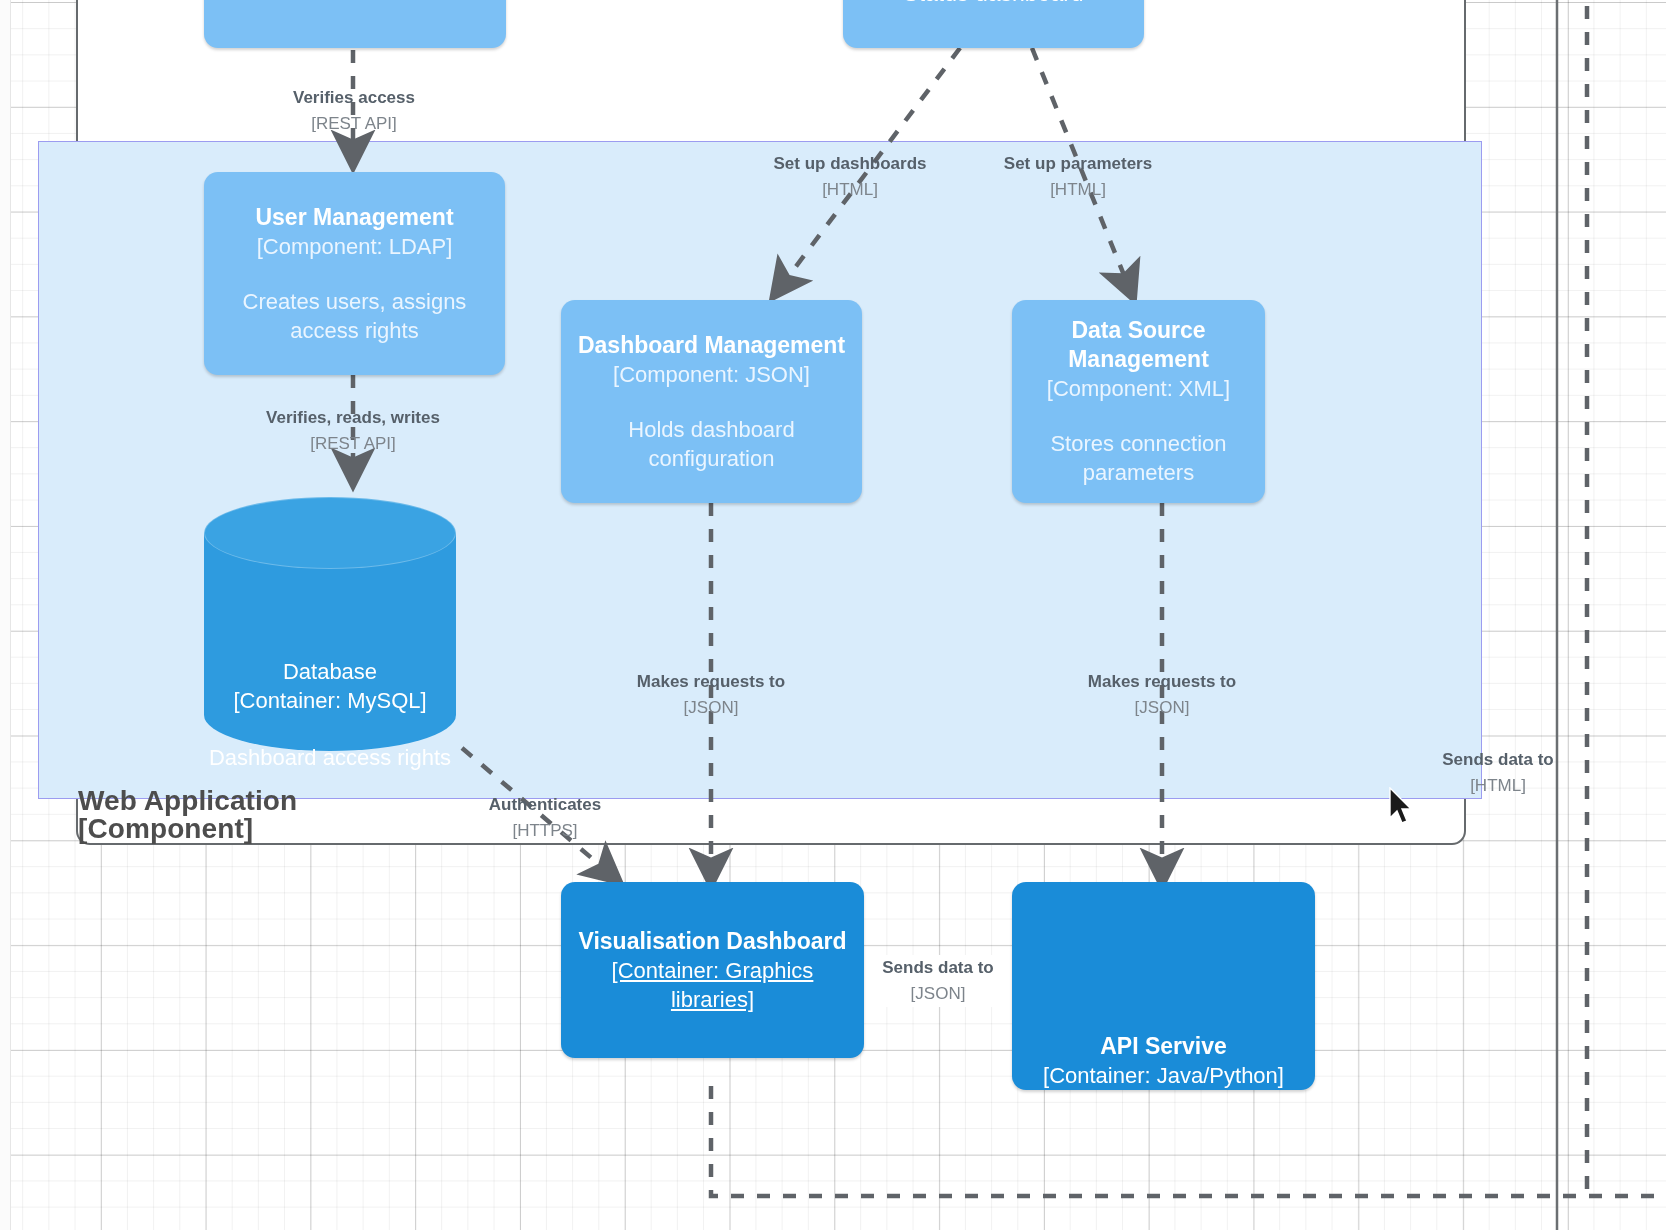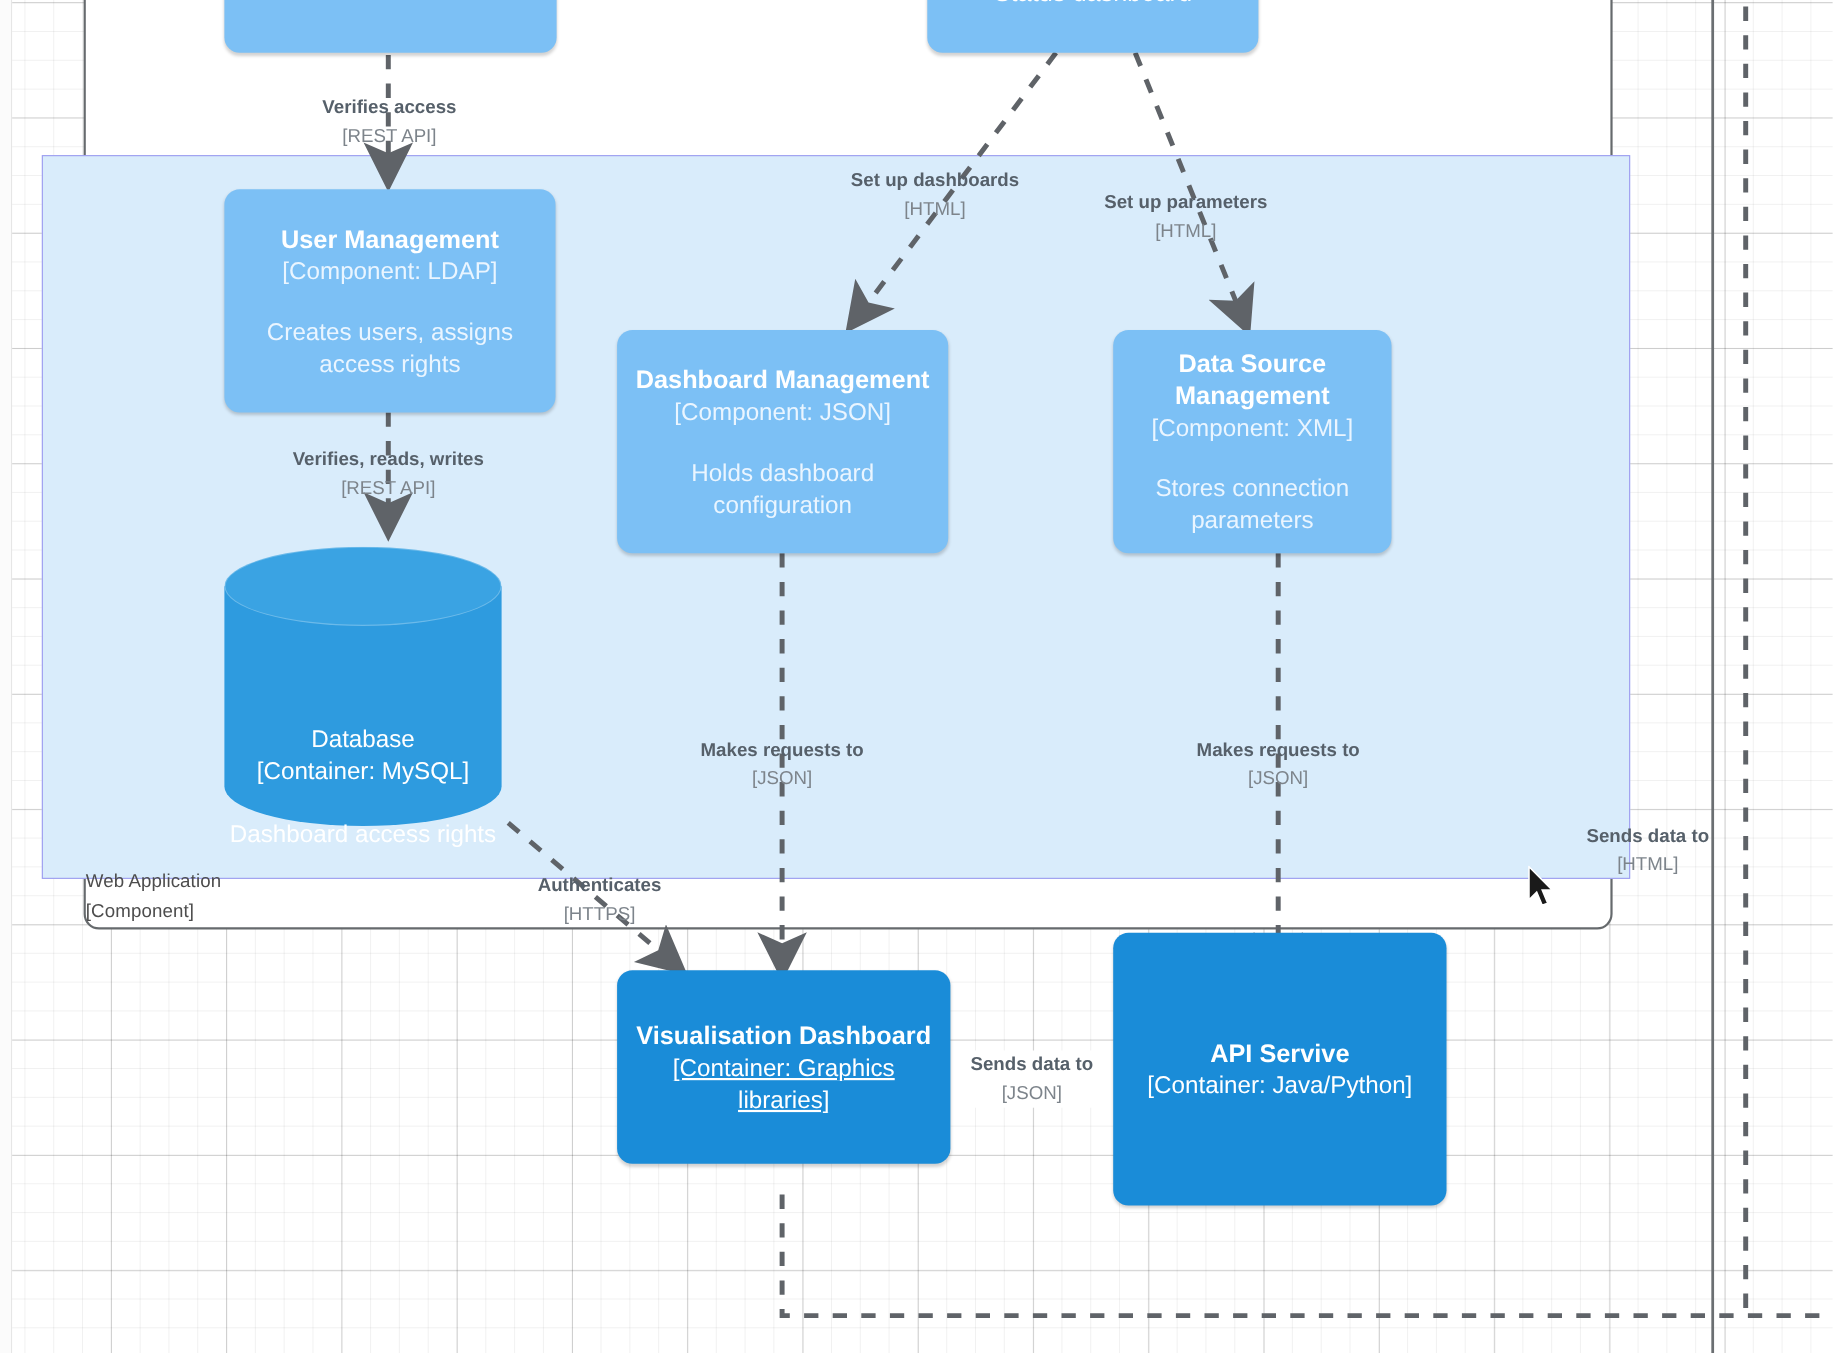--- a/index.html
+++ b/index.html
@@ -30,21 +30,21 @@
     position:absolute;
     left:76px;top:-60px;width:1390px;height:905px;
     background:#ffffff;
     border:2px solid #666a6d;
     border-radius:14px;
     box-sizing:border-box;
   }
   .outer-label{
     position:absolute;
     left:78px;top:787px;
-    font-size:17px;font-weight:normal;color:#4d4d4d;
+    font-size:28px;font-weight:bold;color:#4d4d4d;
     line-height:28px;letter-spacing:0.1px;
   }
 
   
   .app-boundary{
     position:absolute;
     left:38px;top:141px;width:1444px;height:658px;
     background:#d9ecfb;
     border:1.5px solid #9c9cf0;
     box-sizing:border-box;
@@ -157,21 +157,21 @@
   <div class="edge-label" style="left:229px;top:85px;width:250px;">
     <span class="el-name">Verifies access</span>
     <span class="el-proto">[REST API]</span>
   </div>
 
   <div class="edge-label" style="left:725px;top:151px;width:250px;">
     <span class="el-name">Set up dashboards</span>
     <span class="el-proto">[HTML]</span>
   </div>
 
-  <div class="edge-label" style="left:953px;top:151px;width:250px;margin-top:20px;">
+  <div class="edge-label" style="left:953px;top:151px;width:250px;">
     <span class="el-name">Set up parameters</span>
     <span class="el-proto">[HTML]</span>
   </div>
 
   <div class="edge-label" style="left:228px;top:405px;width:250px;">
     <span class="el-name">Verifies, reads, writes</span>
     <span class="el-proto">[REST API]</span>
   </div>
 
   <div class="edge-label" style="left:586px;top:669px;width:250px;">
@@ -231,21 +231,21 @@
       <div>[Container: MySQL]</div>
       <div class="n-desc">Dashboard access rights</div>
     </div>
   </div>
 
   <div class="node dark" style="left:561px;top:882px;width:303px;height:176px;">
     <div class="n-title">Visualisation Dashboard</div>
     <div class="n-tech" style="max-width:230px;text-decoration:underline;">[Container: Graphics libraries]</div>
   </div>
 
-  <div class="node dark" style="left:1012px;top:848px;width:303px;height:248px;">
+  <div class="node dark" style="left:1012px;top:882px;width:303px;height:208px;justify-content:flex-end;">
     <div class="n-title">API Servive</div>
     <div class="n-tech" style="max-width:280px;">[Container: Java/Python]</div>
   </div>
 
   <div class="outer-label">
     <div>Web Application</div>
     <div>[Component]</div>
   </div>
 
   <svg class="cursor" viewBox="0 0 26 38">

